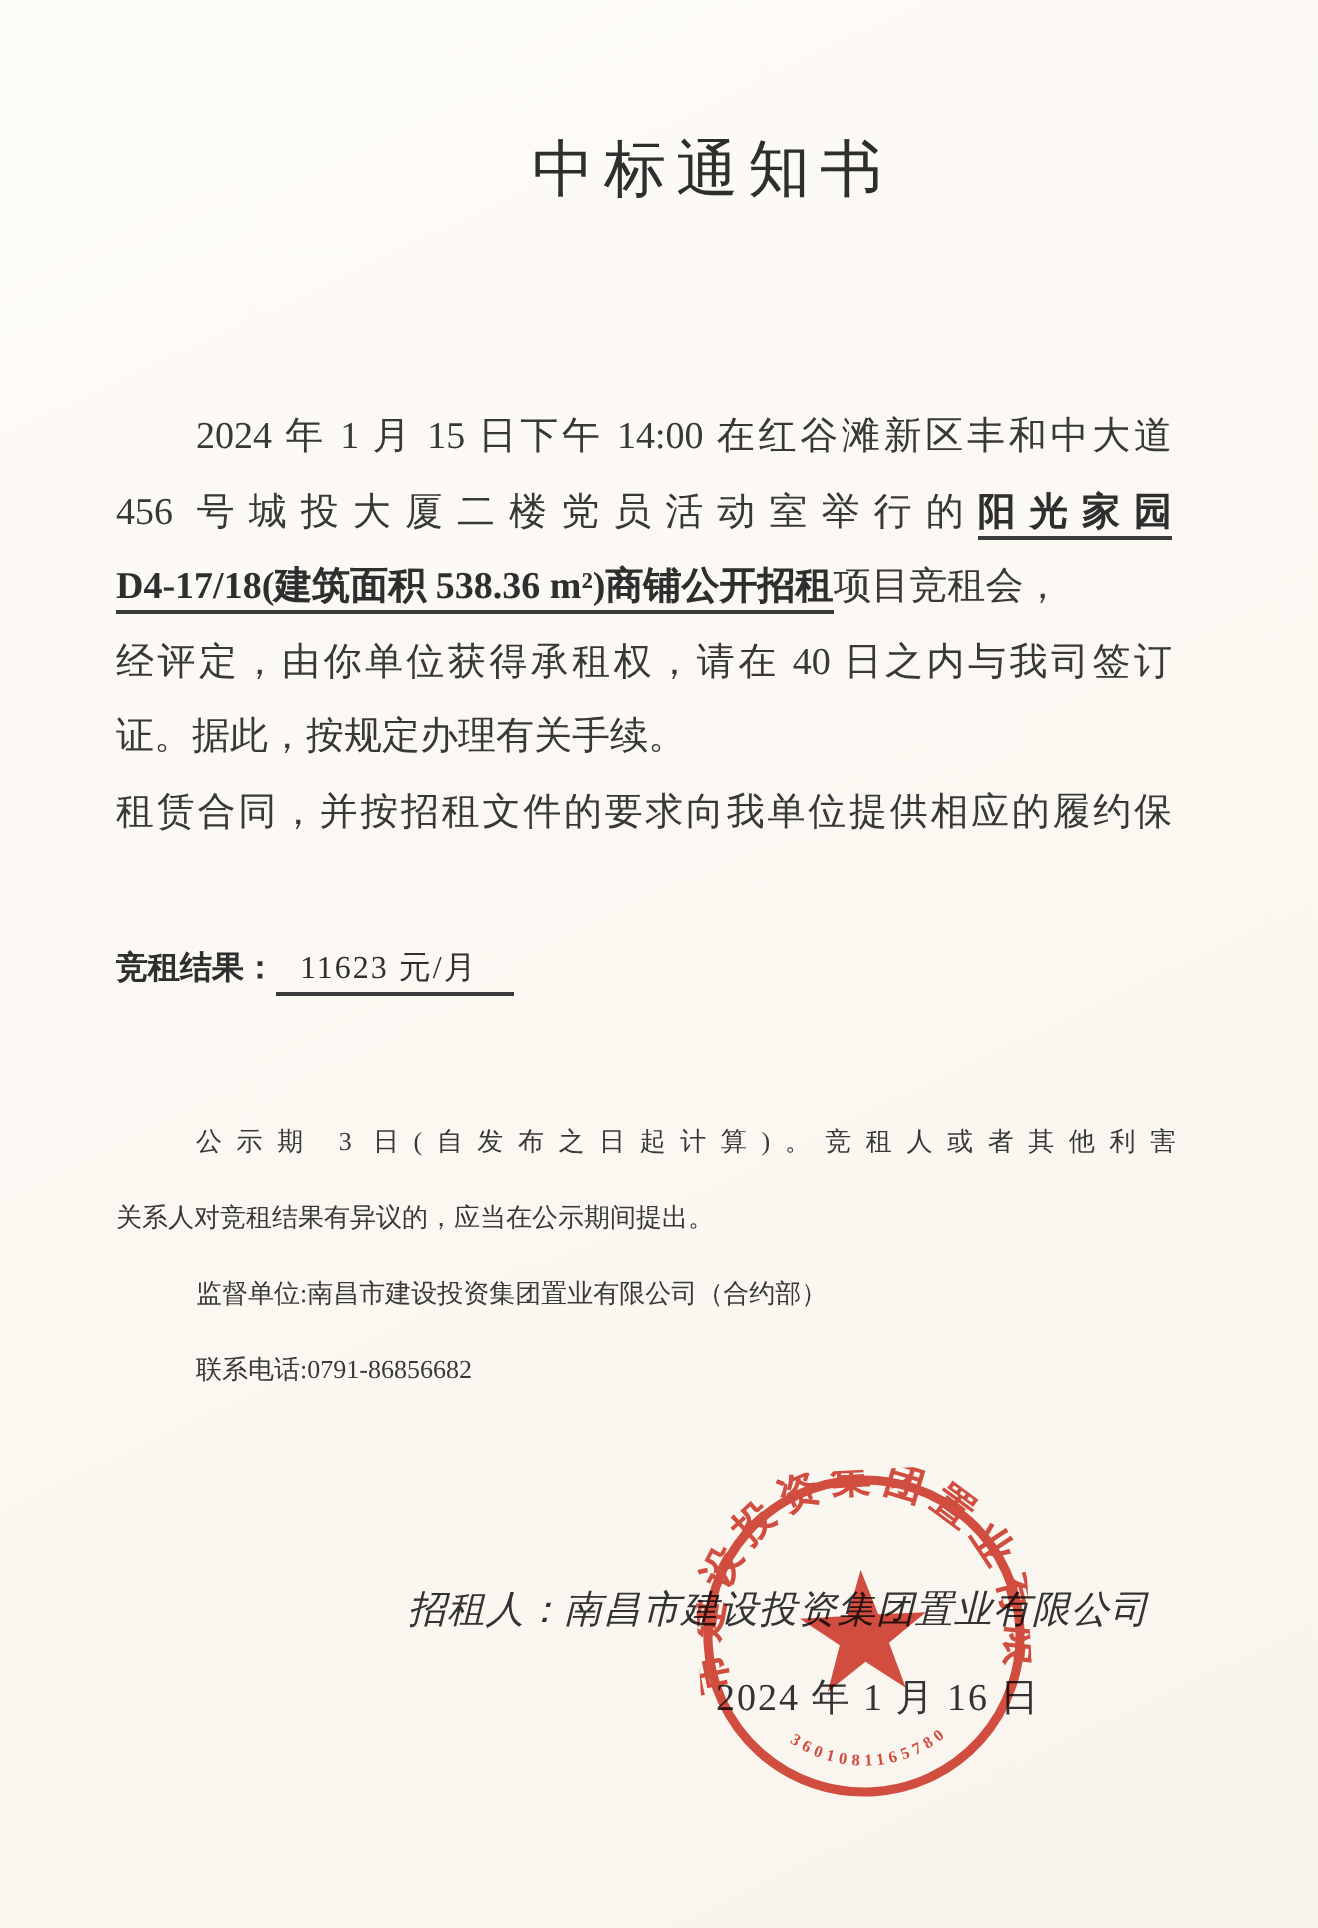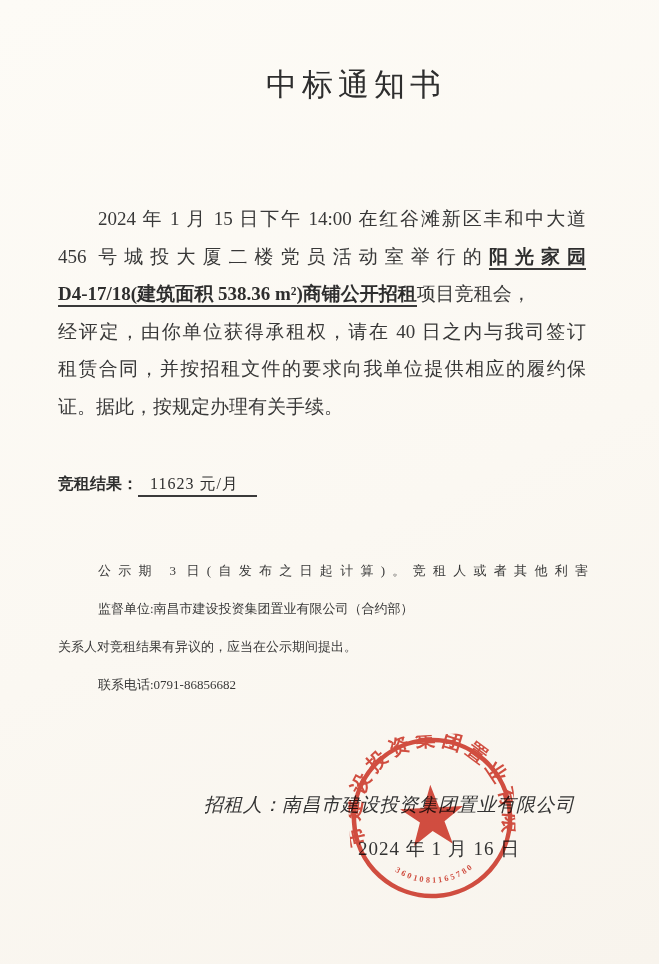--- a/index.html
+++ b/index.html
@@ -106,30 +106,30 @@
 <div class="page">
 
   <div class="doc-title">中标通知书</div>
 
 
   <div class="para1">
     <div class="line jl indent">2024 年 1 月 15 日下午 14:00 在红谷滩新区丰和中大道</div>
     <div class="line jl"><span>456 号城投大厦二楼党员活动室举行的</span><span class="hl">阳光家园</span></div>
     <div class="line nowrap"><span class="hl">D4-17/18(建筑面积 538.36 m²)商铺公开招租</span><span>项目竞租会，</span></div>
     <div class="line jl">经评定，由你单位获得承租权，请在 40 日之内与我司签订</div>
+    <div class="line">证。据此，按规定办理有关手续。</div>
     <div class="line jl">租赁合同，并按招租文件的要求向我单位提供相应的履约保</div>
-    <div class="line">证。据此，按规定办理有关手续。</div>
   </div>
 
   <div class="result-line"><span class="label">竞租结果：</span><span class="value">11623 元/月</span></div>
 
   <div class="para2">
     <div class="line jl indent">公示期 3 日(自发布之日起计算)。竞租人或者其他利害</div>
+    <div class="line">关系人对竞租结果有异议的，应当在公示期间提出。</div>
     <div class="line indent nowrap">监督单位:南昌市建设投资集团置业有限公司（合约部）</div>
-    <div class="line">关系人对竞租结果有异议的，应当在公示期间提出。</div>
     <div class="line indent nowrap">联系电话:0791-86856682</div>
   </div>
 
   <div class="lessor-line nowrap">招租人：南昌市建设投资集团置业有限公司</div>
   <div class="date-line nowrap">2024 年 1 月 16 日</div>
 
   <div class="seal">
     <svg viewBox="0 0 200 200">
       <defs>
         <path id="seal-arc-top" d="M 21.2 136.8 A 87 87 0 1 1 178.8 136.8" fill="none"></path>

